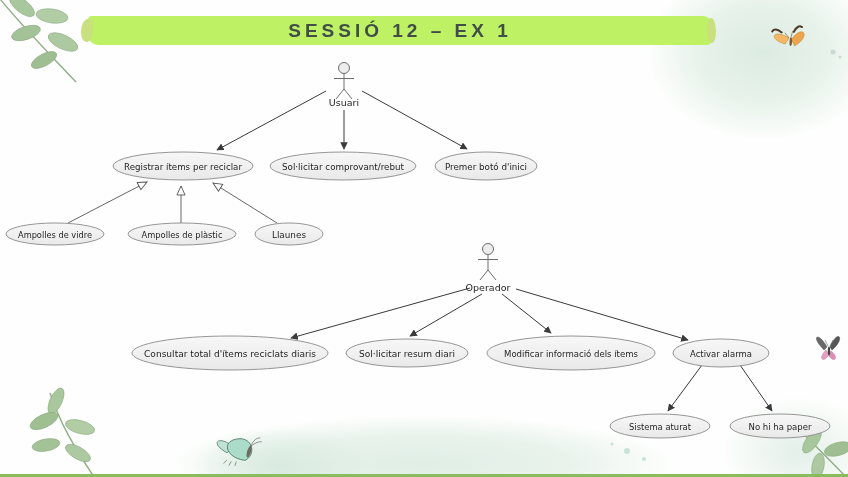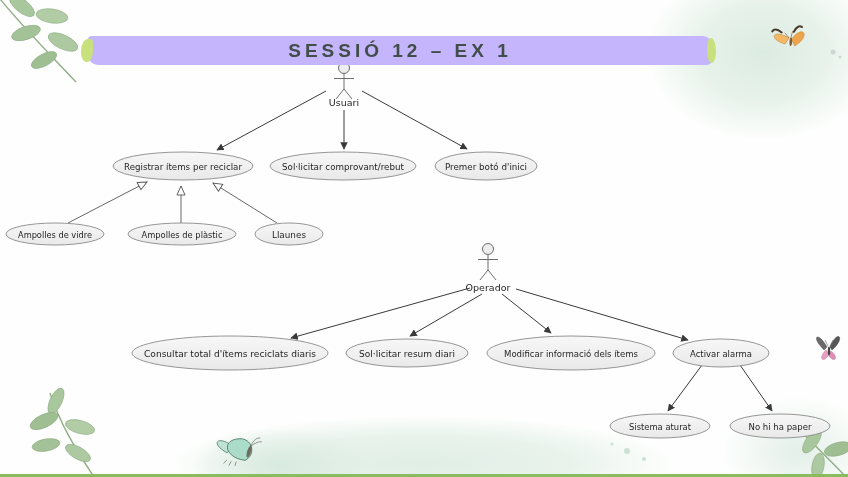--- a/index.html
+++ b/index.html
@@ -21,22 +21,22 @@
   .wash-bc2 {
     left:190px; top:428px; width:180px; height:75px; border-radius:50%;
     background:radial-gradient(closest-side, #d8eae0 0%, rgba(216,234,224,0) 100%);
   }
   .wash-br {
     right:-25px; bottom:-30px; width:150px; height:110px; border-radius:50%;
     background:radial-gradient(closest-side, #e3efe8 0%, rgba(227,239,232,0) 100%);
   }
   
   .banner {
-    position:absolute; left:88px; top:36px; width:624px; height:29px;
-    background:#c4b5fd; border-radius:4px 9px 5px 10px; z-index:5;
+    position:absolute; left:88px; top:16px; width:624px; height:29px;
+    background:#bef264; border-radius:4px 9px 5px 10px; z-index:5;
   }
   .banner::before {
     content:""; position:absolute; left:-7px; top:3px; width:12px; height:23px;
     background:#c8e17e; border-radius:60% 20% 50% 45%;
   }
   .banner::after {
     content:""; position:absolute; right:-4px; top:2px; width:9px; height:25px;
     background:#c8e17e; border-radius:40% 55% 45% 50%;
   }
   .banner-title {

